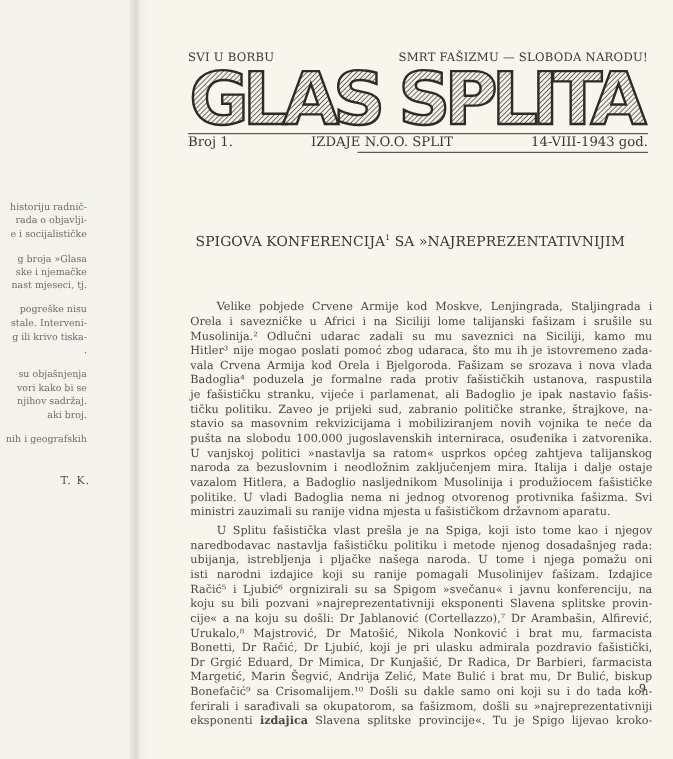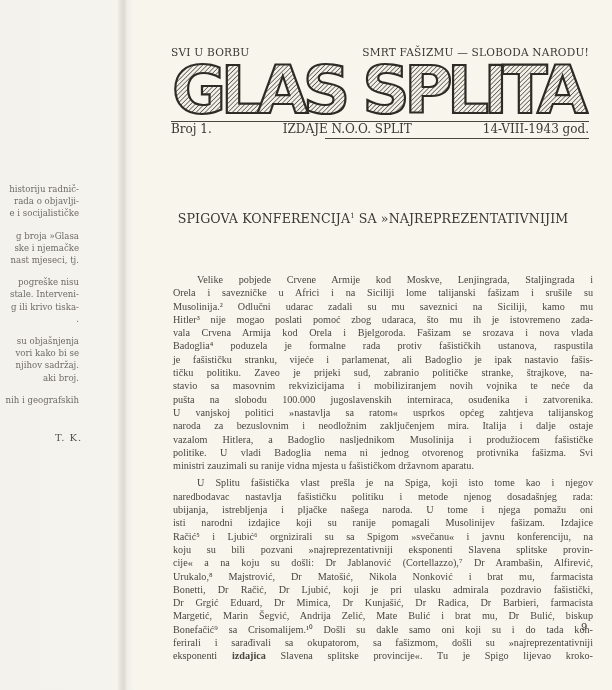--- a/index.html
+++ b/index.html
@@ -56,21 +56,20 @@
     font-size: 12.6px; line-height: 15px; color: #3a3632; letter-spacing: 0.1px;
   }
   .article-title sup { font-size: 7px; }
   .body-text {
     position: absolute; left: 39px; top: 273px; width: 420px;
     font-size: 10.2px; line-height: 13.3px; color: #4a4640;
   }
   .body-text .line {
     display: block; white-space: nowrap; text-align: justify; text-align-last: justify;
     height: 13.3px;
-    font-family: Liberation Serif, serif;
   }
   .body-text .line.indent { padding-left: 24px; }
   .body-text .line.last { text-align-last: left; }
   .body-text .gap { height: 4px; }
   .body-text b { font-weight: bold; }
   .page-number {
     position: absolute; left: 447px; top: 621px; font-size: 10px; color: #3a3733;
   }
 </style>
 </head>

